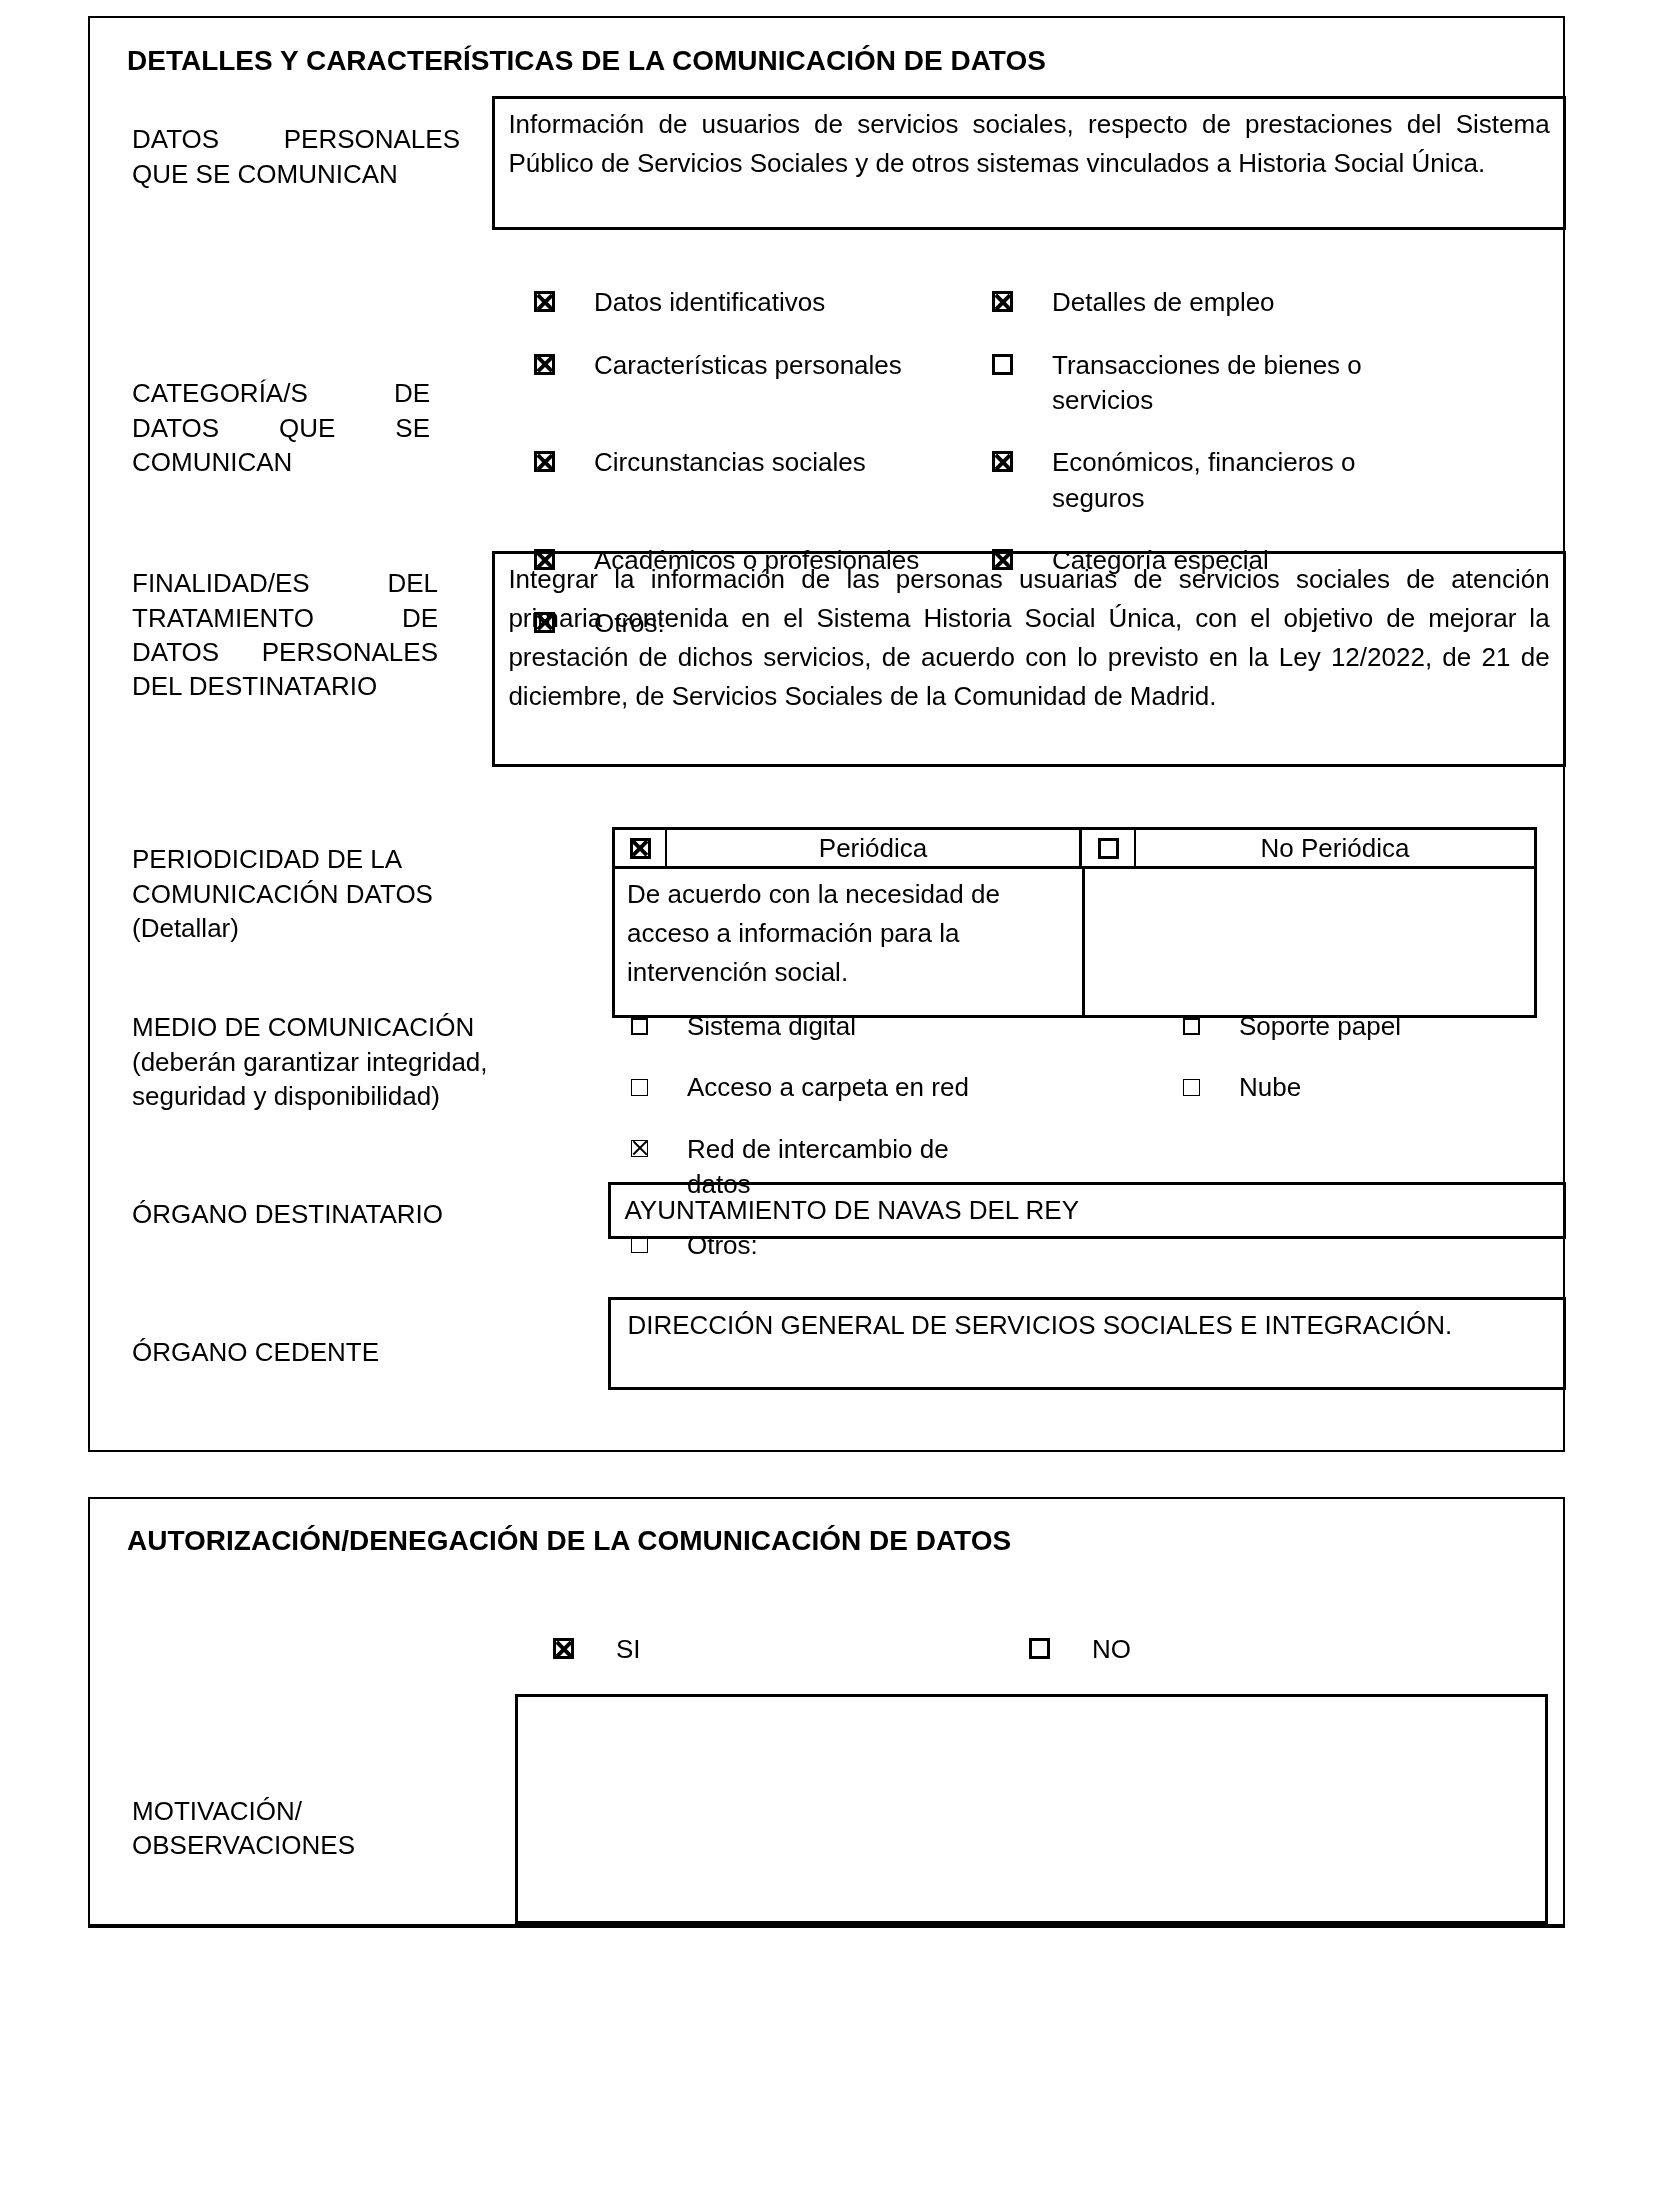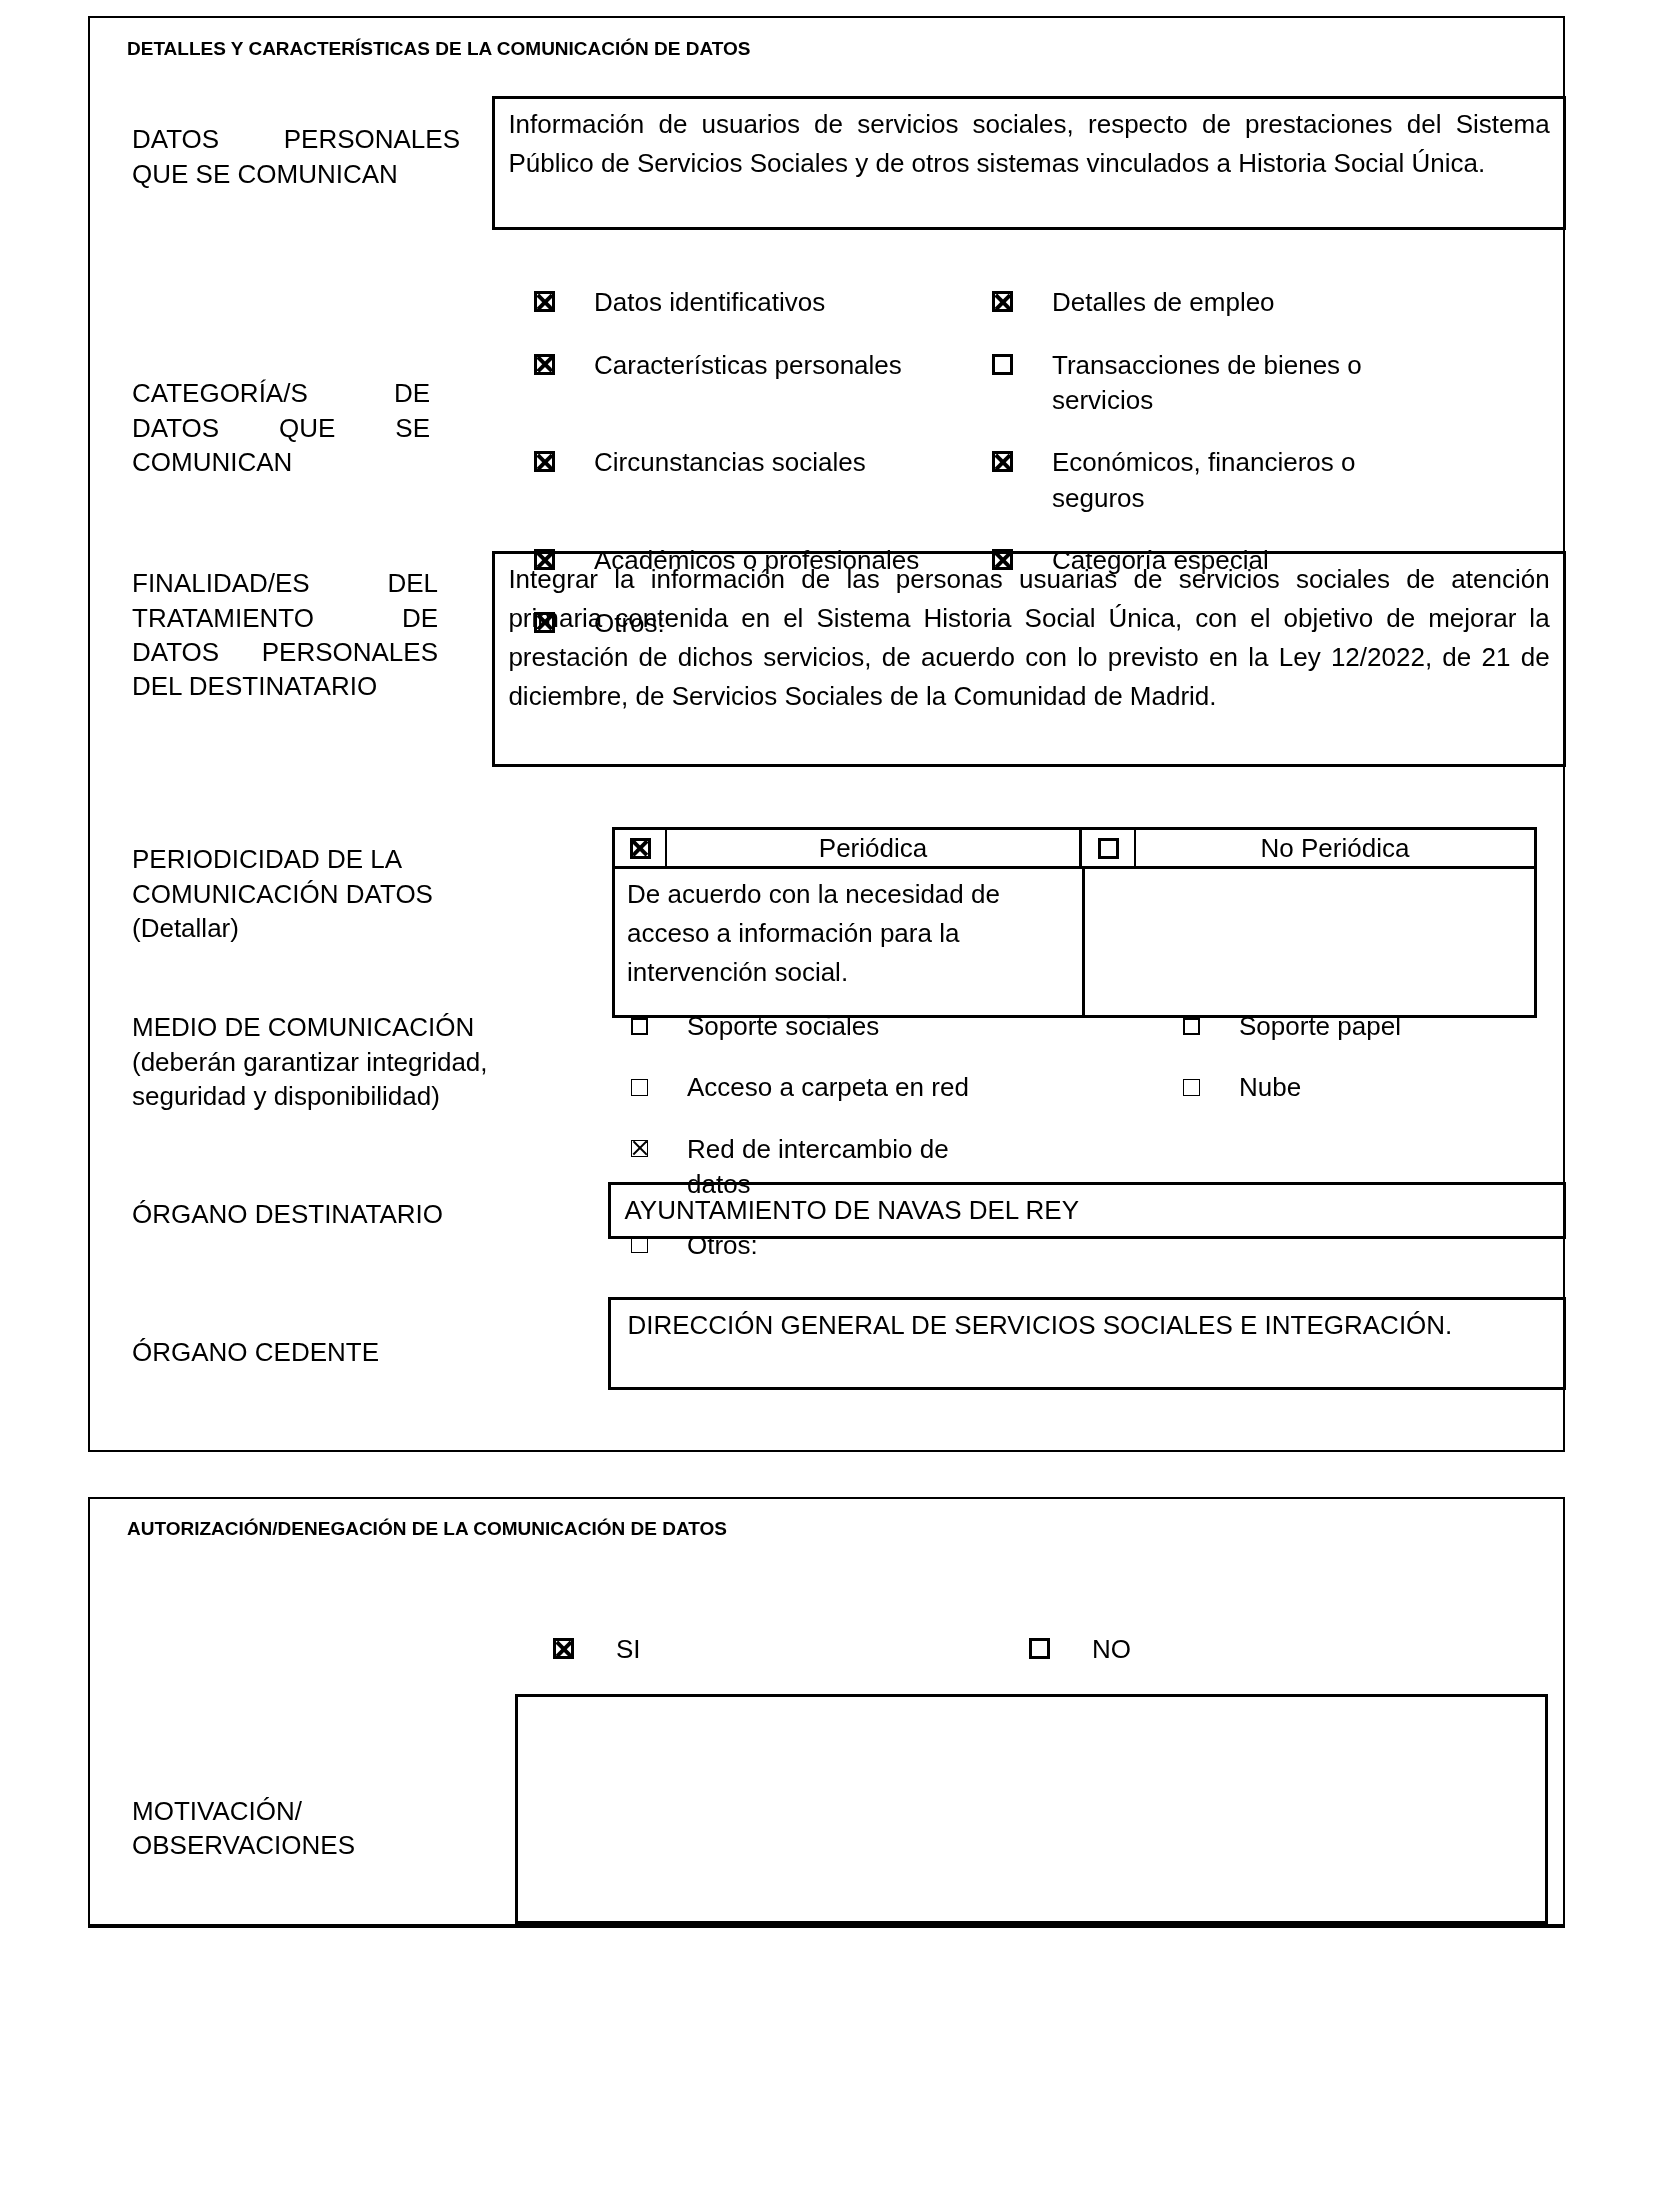--- a/index.html
+++ b/index.html
@@ -17,21 +17,21 @@
     left:88px;
     width:1477px;
     border:2.2px solid #000;
     background:#fff;
     box-sizing:border-box;
   }
   #box1{top:16.4px;height:1436px;}
   #box2{top:1497px;height:431px;border-bottom-width:4.5px;}
   .sec-title{
     position:absolute;left:37px;top:4.5px;
-    font-weight:bold;font-size:19px;white-space:nowrap;text-align:center;
+    font-weight:bold;font-size:28px;white-space:nowrap;text-align:center;
   }
   .flabel{position:absolute;left:42px;line-height:1.32;}
   .just{text-align:justify;}
   .vbox{
     position:absolute;
     border:3px solid #000;
     box-sizing:border-box;
     padding:6px 13.4px;
     text-align:justify;
     line-height:1.5;
@@ -161,21 +161,21 @@
         </div>
         <div class="pt-detail last"></div>
       </div>
     </div>
 
     <div class="flabel" style="top:992px;width:373px;">MEDIO DE COMUNICACIÓN (deberán garantizar integridad, seguridad y disponibilidad)</div>
     <div class="cbgrid" id="med-grid">
 
         <div class="item">
           <span class="cb thin" data-checked="false"></span>
-          <span class="cb-label">Soporte sociales</span>
+          <span class="cb-label">Sistema digital</span>
         </div>
 
         <div class="item">
           <span class="cb thin" data-checked="false"></span>
           <span class="cb-label">Soporte papel</span>
         </div>
 
         <div class="item">
           <span class="cb thin" data-checked="false"></span>
           <span class="cb-label">Acceso a carpeta en red</span>

